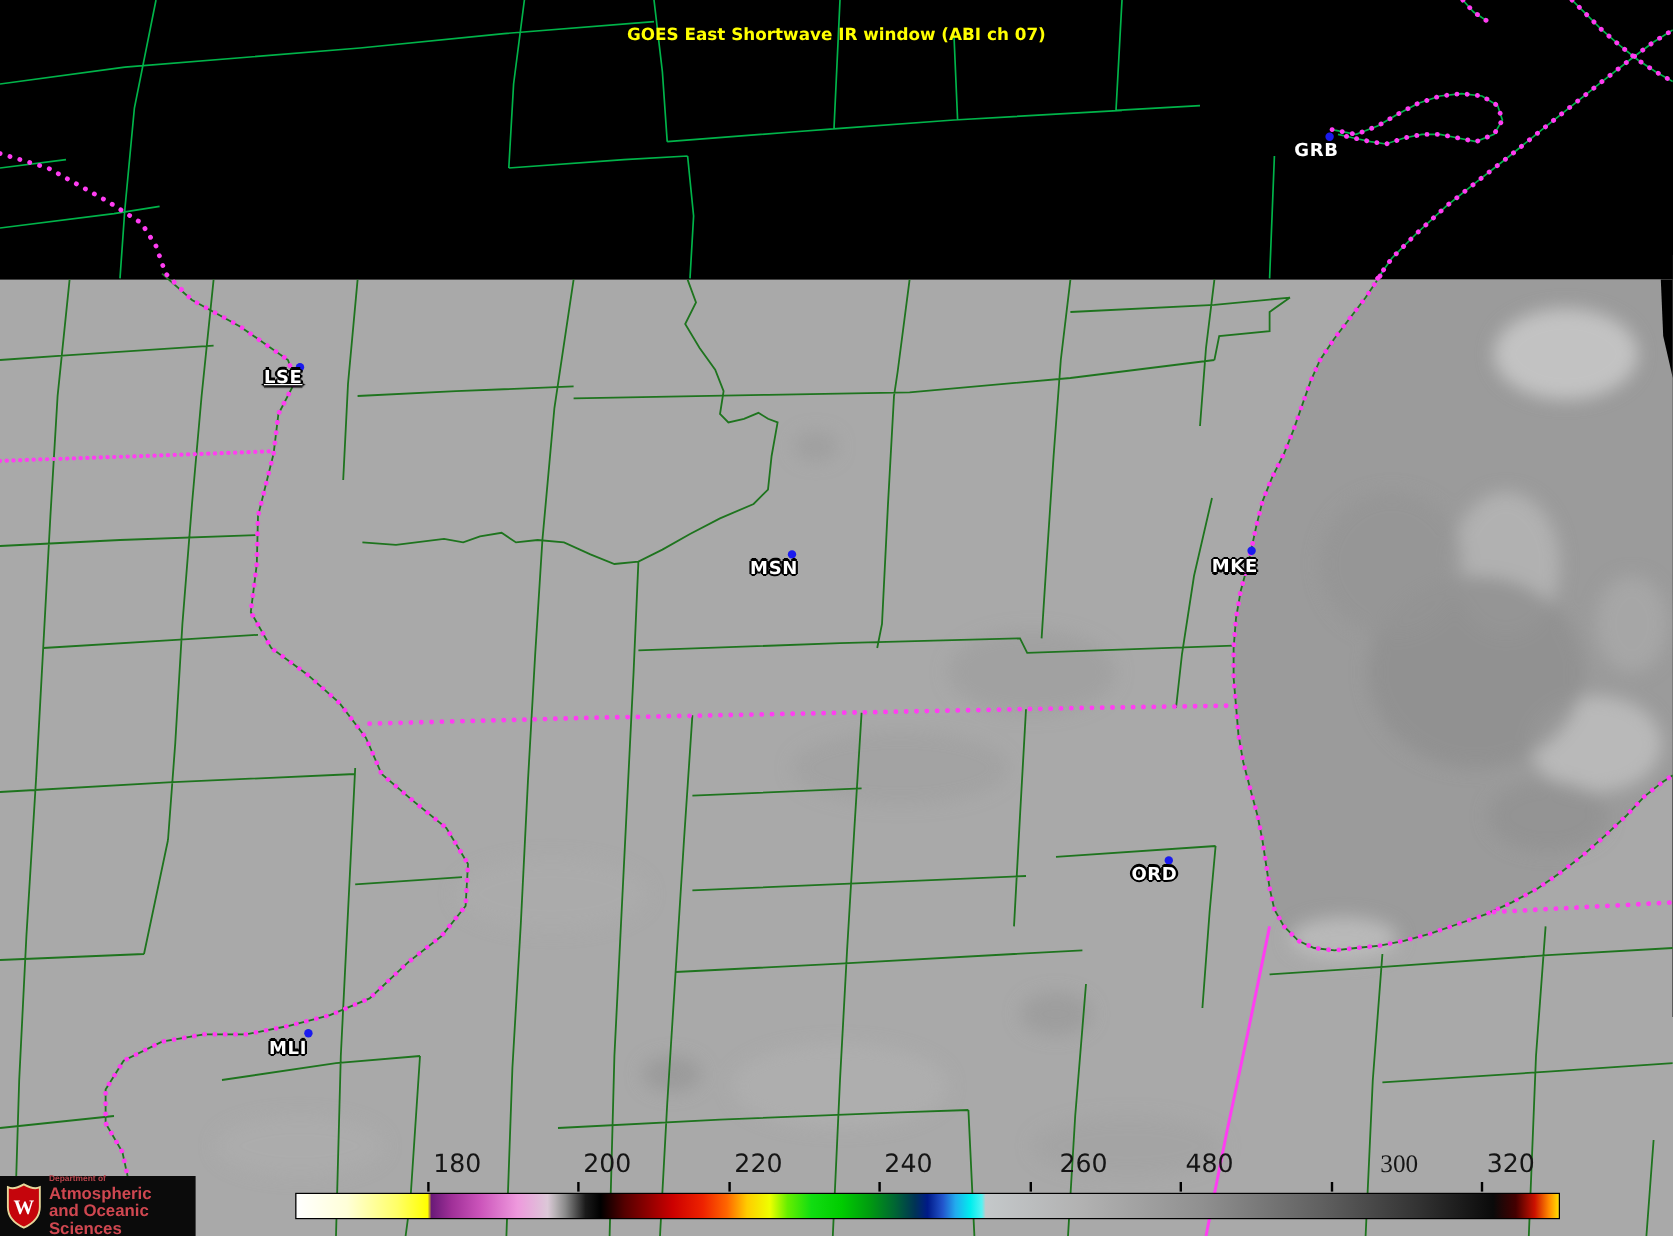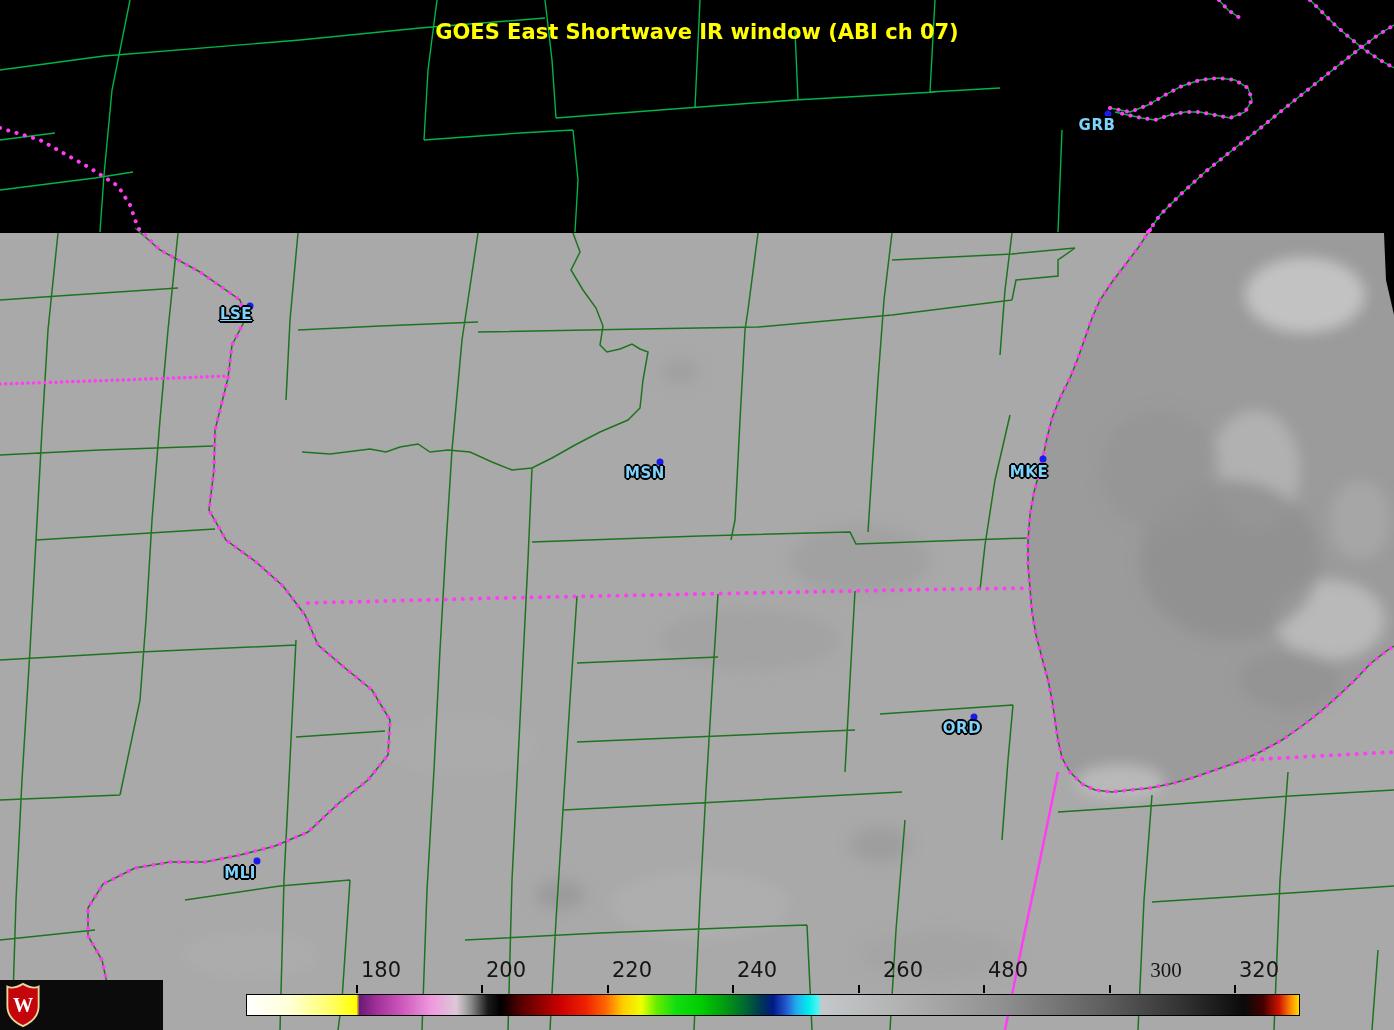--- a/index.html
+++ b/index.html
@@ -1,22 +1,22 @@
 <!DOCTYPE html>
 <html><head>
 <meta charset="utf-8">
 <style>
   html,body{margin:0;padding:0;background:#222;}
   .stage{position:relative;width:1394px;height:1030px;overflow:hidden;background:#000;
          font-family:"DejaVu Sans","Liberation Sans",sans-serif;}
   .stage svg.map{position:absolute;left:0;top:0;}
   .title-line{position:absolute;left:0;right:0;text-align:center;color:#ffff00;
-              font-weight:bold;font-size:21px;white-space:pre;line-height:1.0;}
+              font-weight:bold;font-size:14px;white-space:pre;line-height:1.0;}
   .t1{top:22px;} .t2{top:45px;}
-  .station{position:absolute;transform:translate(-50%,-50%);color:#7dd3fc;font-weight:bold;
+  .station{position:absolute;transform:translate(-50%,-50%);color:#ffffff;font-weight:bold;
            font-size:15px;letter-spacing:.5px;white-space:pre;
            text-shadow:-1px -1px 0 #000,1px -1px 0 #000,-1px 1px 0 #000,1px 1px 0 #000,
                        0 -2px 0 #000,0 2px 0 #000,-2px 0 0 #000,2px 0 0 #000;}
   .tick-label{position:absolute;top:958px;transform:translateX(-50%);font-size:21px;color:#151515;margin-left:24px;}
   .tick-mark{position:absolute;top:985px;width:2px;height:8px;background:#000;}
   .colorbar{position:absolute;left:246px;top:994px;width:1052px;height:20px;border:1px solid #000;box-sizing:content-box;}
   .logo{position:absolute;left:0;top:980px;width:163px;height:50px;background:#0b0b0b;
         display:flex;align-items:center;gap:6px;padding-left:5px;box-sizing:border-box;}
   .logo-text{line-height:1.05;font-family:"Liberation Sans",sans-serif;}
   .logo-dept{font-size:7px;color:#b8444c;font-weight:bold;}
@@ -190,15 +190,20 @@
   <div class="tick-mark" style="left:1109px;"></div>
   <div class="tick-mark" style="left:1234px;"></div>
 
   <div class="colorbar" style="background: linear-gradient(90deg, rgb(255, 255, 255) 0%, rgb(255, 255, 216) 4%, rgb(255, 255, 102) 8%, rgb(255, 255, 0) 10.4%, rgb(106, 26, 120) 10.7%, rgb(160, 48, 152) 12.3%, rgb(204, 85, 187) 14.6%, rgb(238, 153, 221) 17.5%, rgb(220, 200, 216) 19.9%, rgb(185, 179, 183) 20.5%, rgb(138, 138, 138) 21.3%, rgb(26, 26, 26) 22.9%, rgb(0, 0, 0) 24.1%, rgb(85, 0, 0) 26%, rgb(204, 0, 0) 29.8%, rgb(238, 34, 0) 32.2%, rgb(255, 102, 0) 34.1%, rgb(255, 204, 0) 35.7%, rgb(238, 255, 0) 37.5%, rgb(102, 238, 0) 38.9%, rgb(17, 221, 17) 40.8%, rgb(0, 204, 0) 43.2%, rgb(0, 153, 17) 45.5%, rgb(0, 102, 51) 47.4%, rgb(0, 51, 85) 49%, rgb(0, 26, 136) 50%, rgb(34, 85, 204) 51.2%, rgb(34, 170, 238) 52.2%, rgb(0, 238, 238) 53.4%, rgb(85, 242, 242) 54.3%, rgb(196, 200, 202) 54.6%, rgb(178, 178, 178) 62%, rgb(144, 144, 144) 71.7%, rgb(96, 96, 96) 81.2%, rgb(51, 51, 51) 88.8%, rgb(10, 10, 10) 94.8%, rgb(68, 0, 0) 96.6%, rgb(204, 17, 0) 98.1%, rgb(255, 136, 0) 99.2%, rgb(255, 221, 0) 100%);"></div>
 
   <div class="logo">
     <svg width="36" height="46" viewBox="0 0 38 50">
       <path d="M19,2 C26,6 32,7 36,5 L36,26 C36,38 28,44 19,48 C10,44 2,38 2,26 L2,5 C6,7 12,6 19,2 Z" fill="#c5050c" stroke="#e6d79a" stroke-width="2"></path>
       <text x="19" y="33" text-anchor="middle" font-size="22" font-family="Liberation Serif, serif" font-weight="bold" fill="#ffffff">W</text>
     </svg>
+    <div class="logo-text">
+      <div class="logo-dept">Department of</div>
+      <div class="logo-l1">Atmospheric</div>
+      <div class="logo-l2">and Oceanic Sciences</div>
+    </div>
   </div>
 
 </div>
 
 </body></html>

